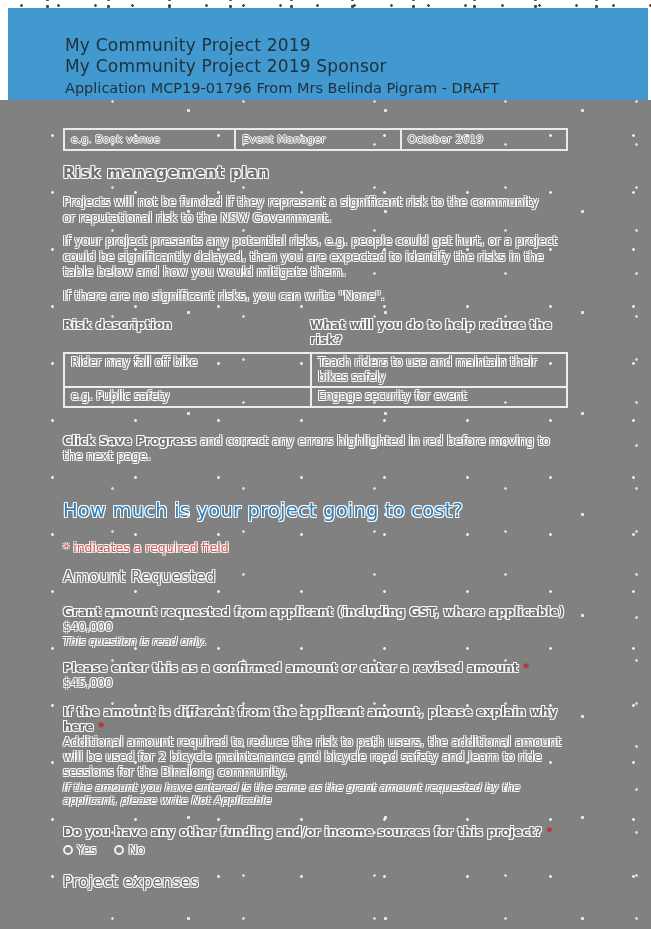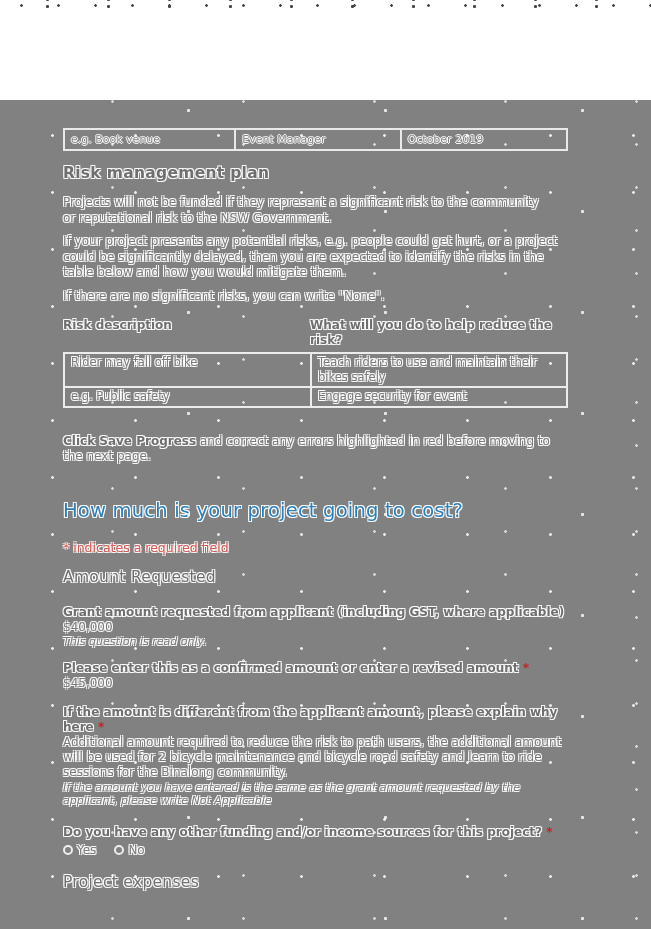--- a/index.html
+++ b/index.html
@@ -89,20 +89,25 @@
 </style>
 </head>
 <body>
 
 <div class="page">
 
   <div class="top-strip">
     <div class="specks"></div>
   </div>
 
+  <div class="banner">
+    <div class="t1">My Community Project 2019</div>
+    <div class="t1">My Community Project 2019 Sponsor</div>
+    <div class="t2">Application MCP19-01796 From Mrs Belinda Pigram -  DRAFT</div>
+  </div>
 
   <div class="scan">
     <div class="content">
 
       <table class="mini">
         <tbody>
             <tr>
           <td style="width:172px;">e.g. Book venue</td>
           <td style="width:166px;">Event Manager</td>
           <td style="width:167px;">October 2019</td>

